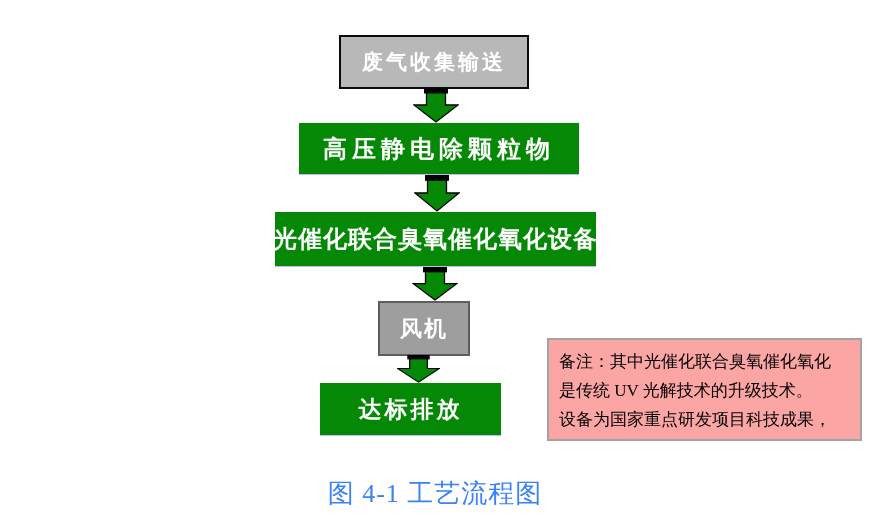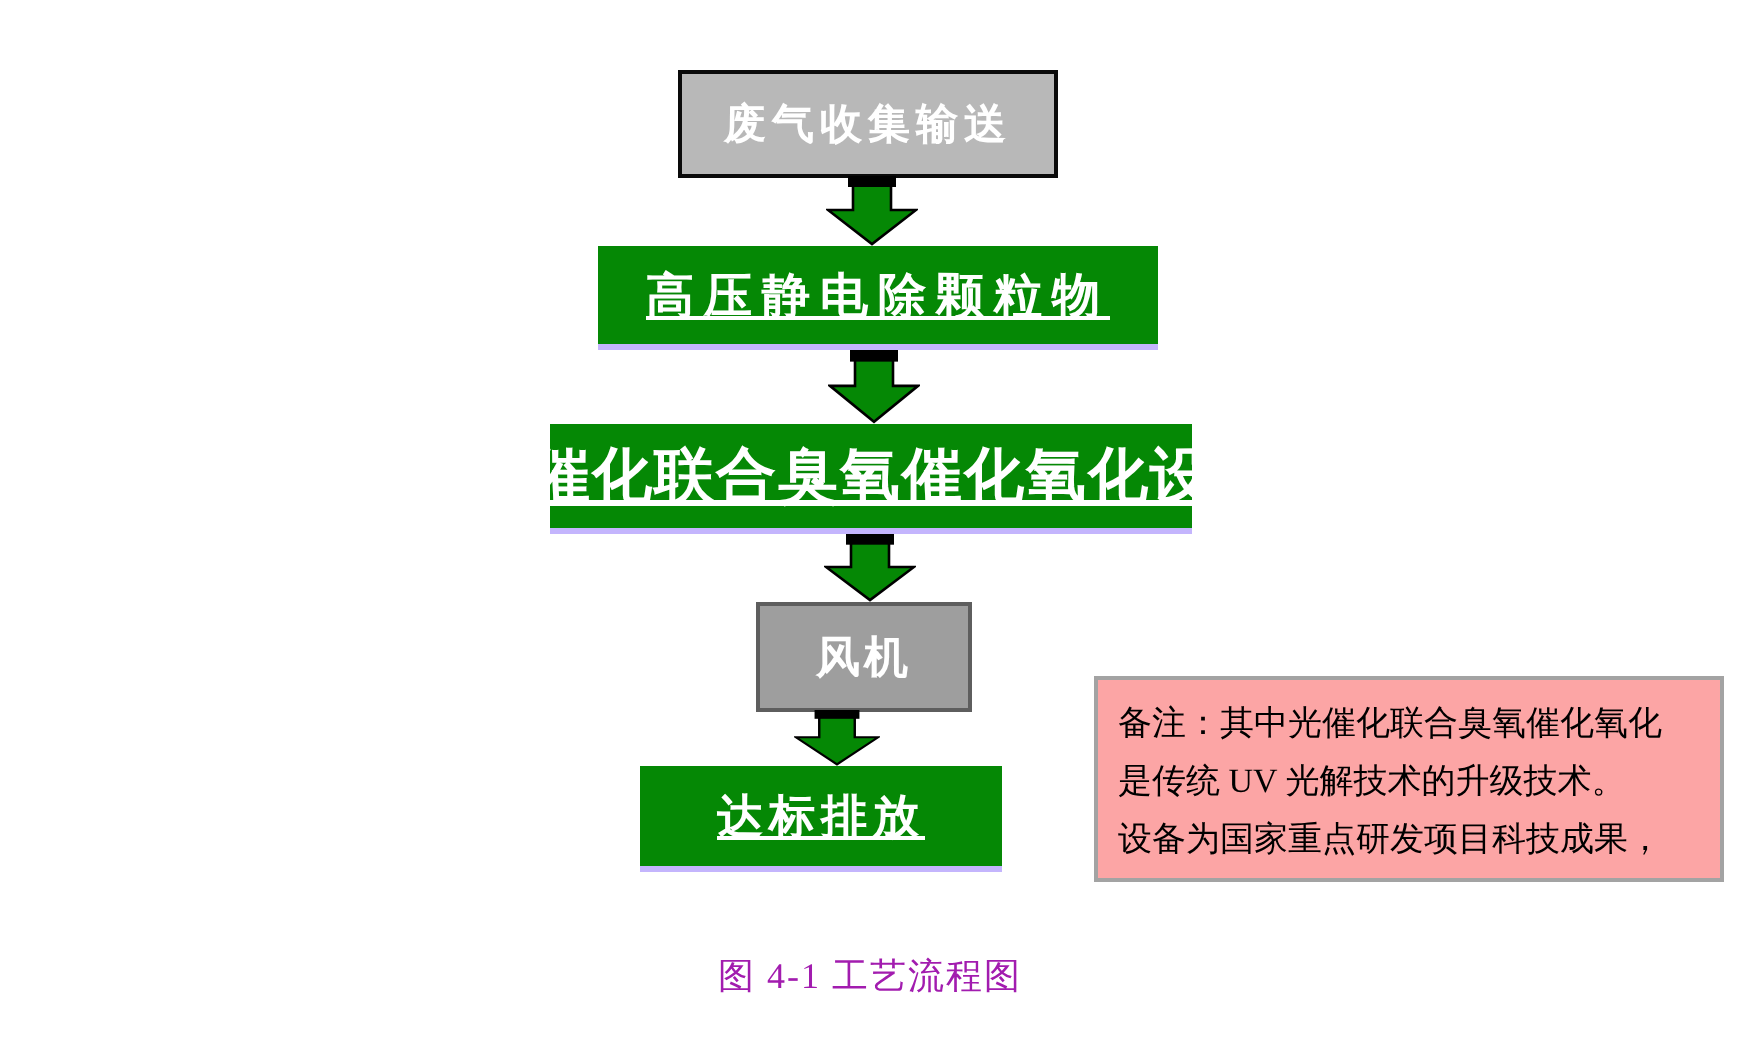--- a/index.html
+++ b/index.html
@@ -27,40 +27,39 @@
     background: var(--gray_light);
     border: 2px solid var(--border_dark);
     color: var(--text_white);
     font-family: "Liberation Serif", serif;
     font-weight: bold;
     font-size: 21px;
     letter-spacing: 3px;
   }
   .box-green {
     background: var(--green);
-    border-bottom: 3px solid #c4b5fd;
+    border-bottom: 1px solid #c4b5fd;
     color: var(--text_white);
     font-weight: bold;
-    text-decoration: underline;
   }
   .box-step2 {
     left: 299px; top: 123px; width: 280px; height: 52px;
     font-family: "Liberation Sans", sans-serif;
     font-size: 24px;
     letter-spacing: 5px;
   }
   .box-step1 { left: 339px; top: 35px; width: 190px; height: 54px; }
   .box-step3 {
     left: 275px; top: 212px; width: 321px; height: 55px;
     font-family: "Liberation Serif", serif;
-    font-size: 30px;
+    font-size: 24px;
     letter-spacing: 1px;
   }
   .box-step4 {
-    left: 378px; top: 301px; width: 108px; height: 55px;
+    left: 378px; top: 301px; width: 92px; height: 55px;
     background: var(--gray_medium);
     border: 2px solid var(--gray_border);
     color: var(--text_white);
     font-family: "Liberation Sans", sans-serif;
     font-weight: bold;
     font-size: 22px;
     letter-spacing: 2px;
   }
   .box-step5 {
     left: 320px; top: 383px; width: 181px; height: 53px;
@@ -94,23 +93,23 @@
     font-family: "Liberation Serif", serif;
     font-size: 17px;
     line-height: 29px;
   }
   .notebox .note-line { white-space: nowrap; }
   .caption {
     position: absolute;
     left: 0; top: 476px;
     width: 870px;
     text-align: center;
-    color: #a21caf;
+    color: #3b82f6;
     font-family: "Liberation Serif", serif;
-    font-size: 18px;
+    font-size: 26px;
     letter-spacing: 1px;
   }
 </style>
 </head>
 <body>
 
 <div class="stage">
 
   <div class="box box-gray-light box-step1">
     <span>废气收集输送</span>

